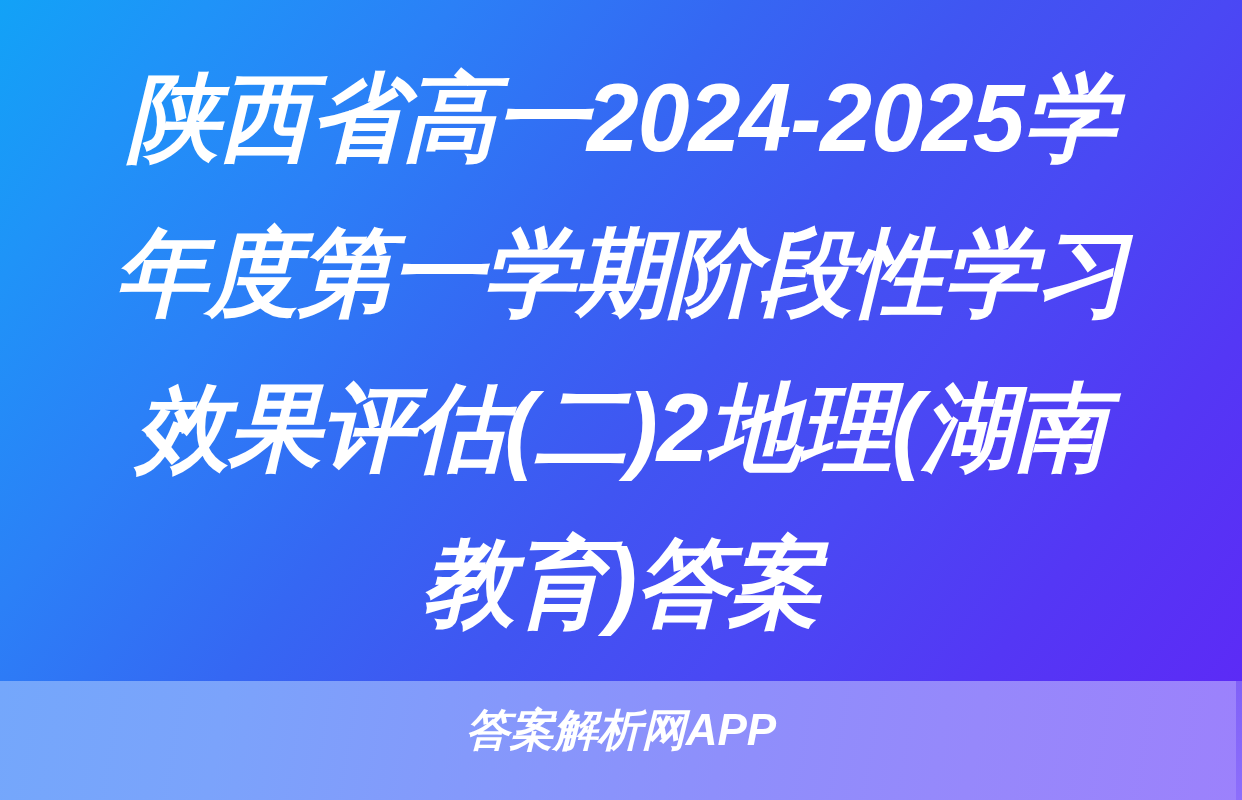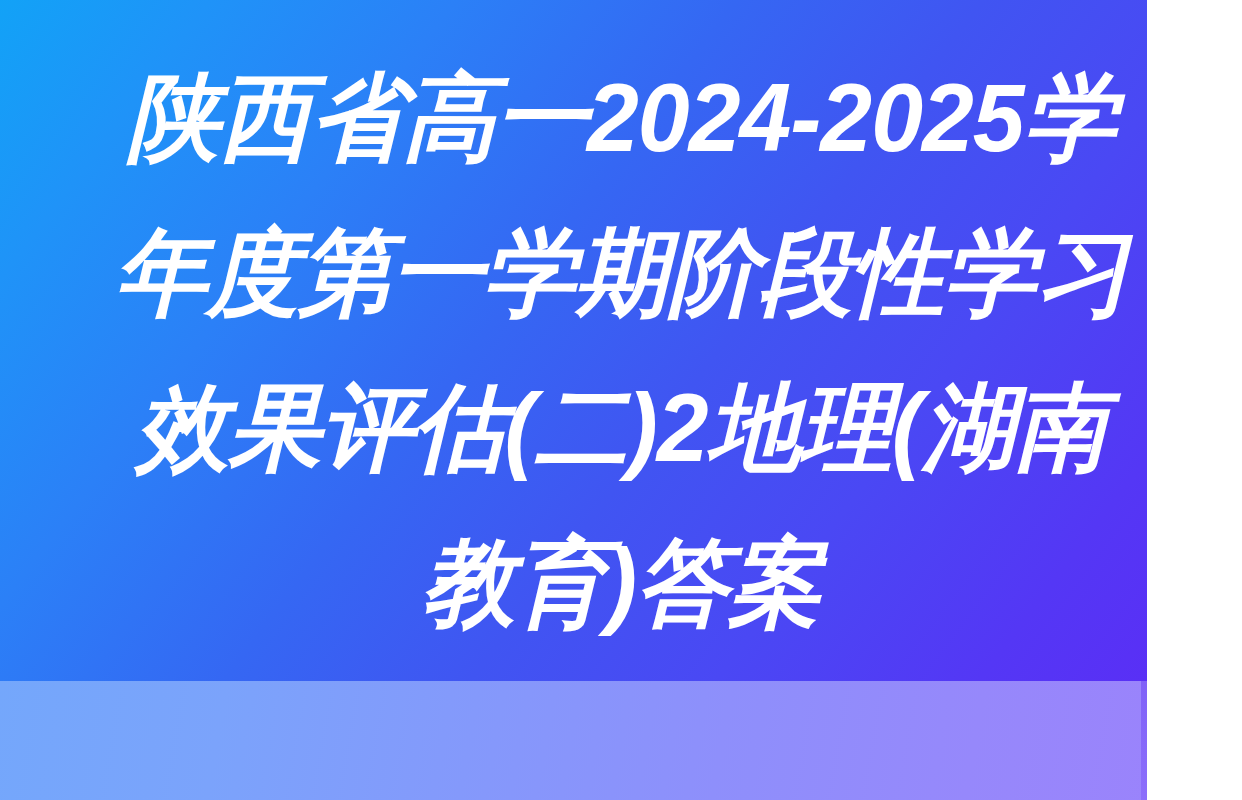--- a/index.html
+++ b/index.html
@@ -9,21 +9,21 @@
   }
   body {
     width: 1242px;
     height: 800px;
     overflow: hidden;
     font-family: "Liberation Sans", "DejaVu Sans", sans-serif;
   }
 
   .poster {
     position: relative;
-    width: 1147px;
+    width: 1242px;
     height: 800px;
     overflow: hidden;
   }
 
   
   .hero {
     position: absolute;
     left: 0;
     top: 0;
     width: 1242px;
@@ -120,14 +120,15 @@
 
   <div class="hero"></div>
 
   <div class="title-wrap">
     <h1 class="title">陕西省高一2024-2025学年度第一学期阶段性学习效果评估(二)2地理(湖南教育)答案</h1>
   </div>
 
   <div class="footer-band"></div>
   <div class="footer-edge"></div>
 
+  <div class="watermark">答案解析网APP</div>
 
 </div>
 
 </body></html>

